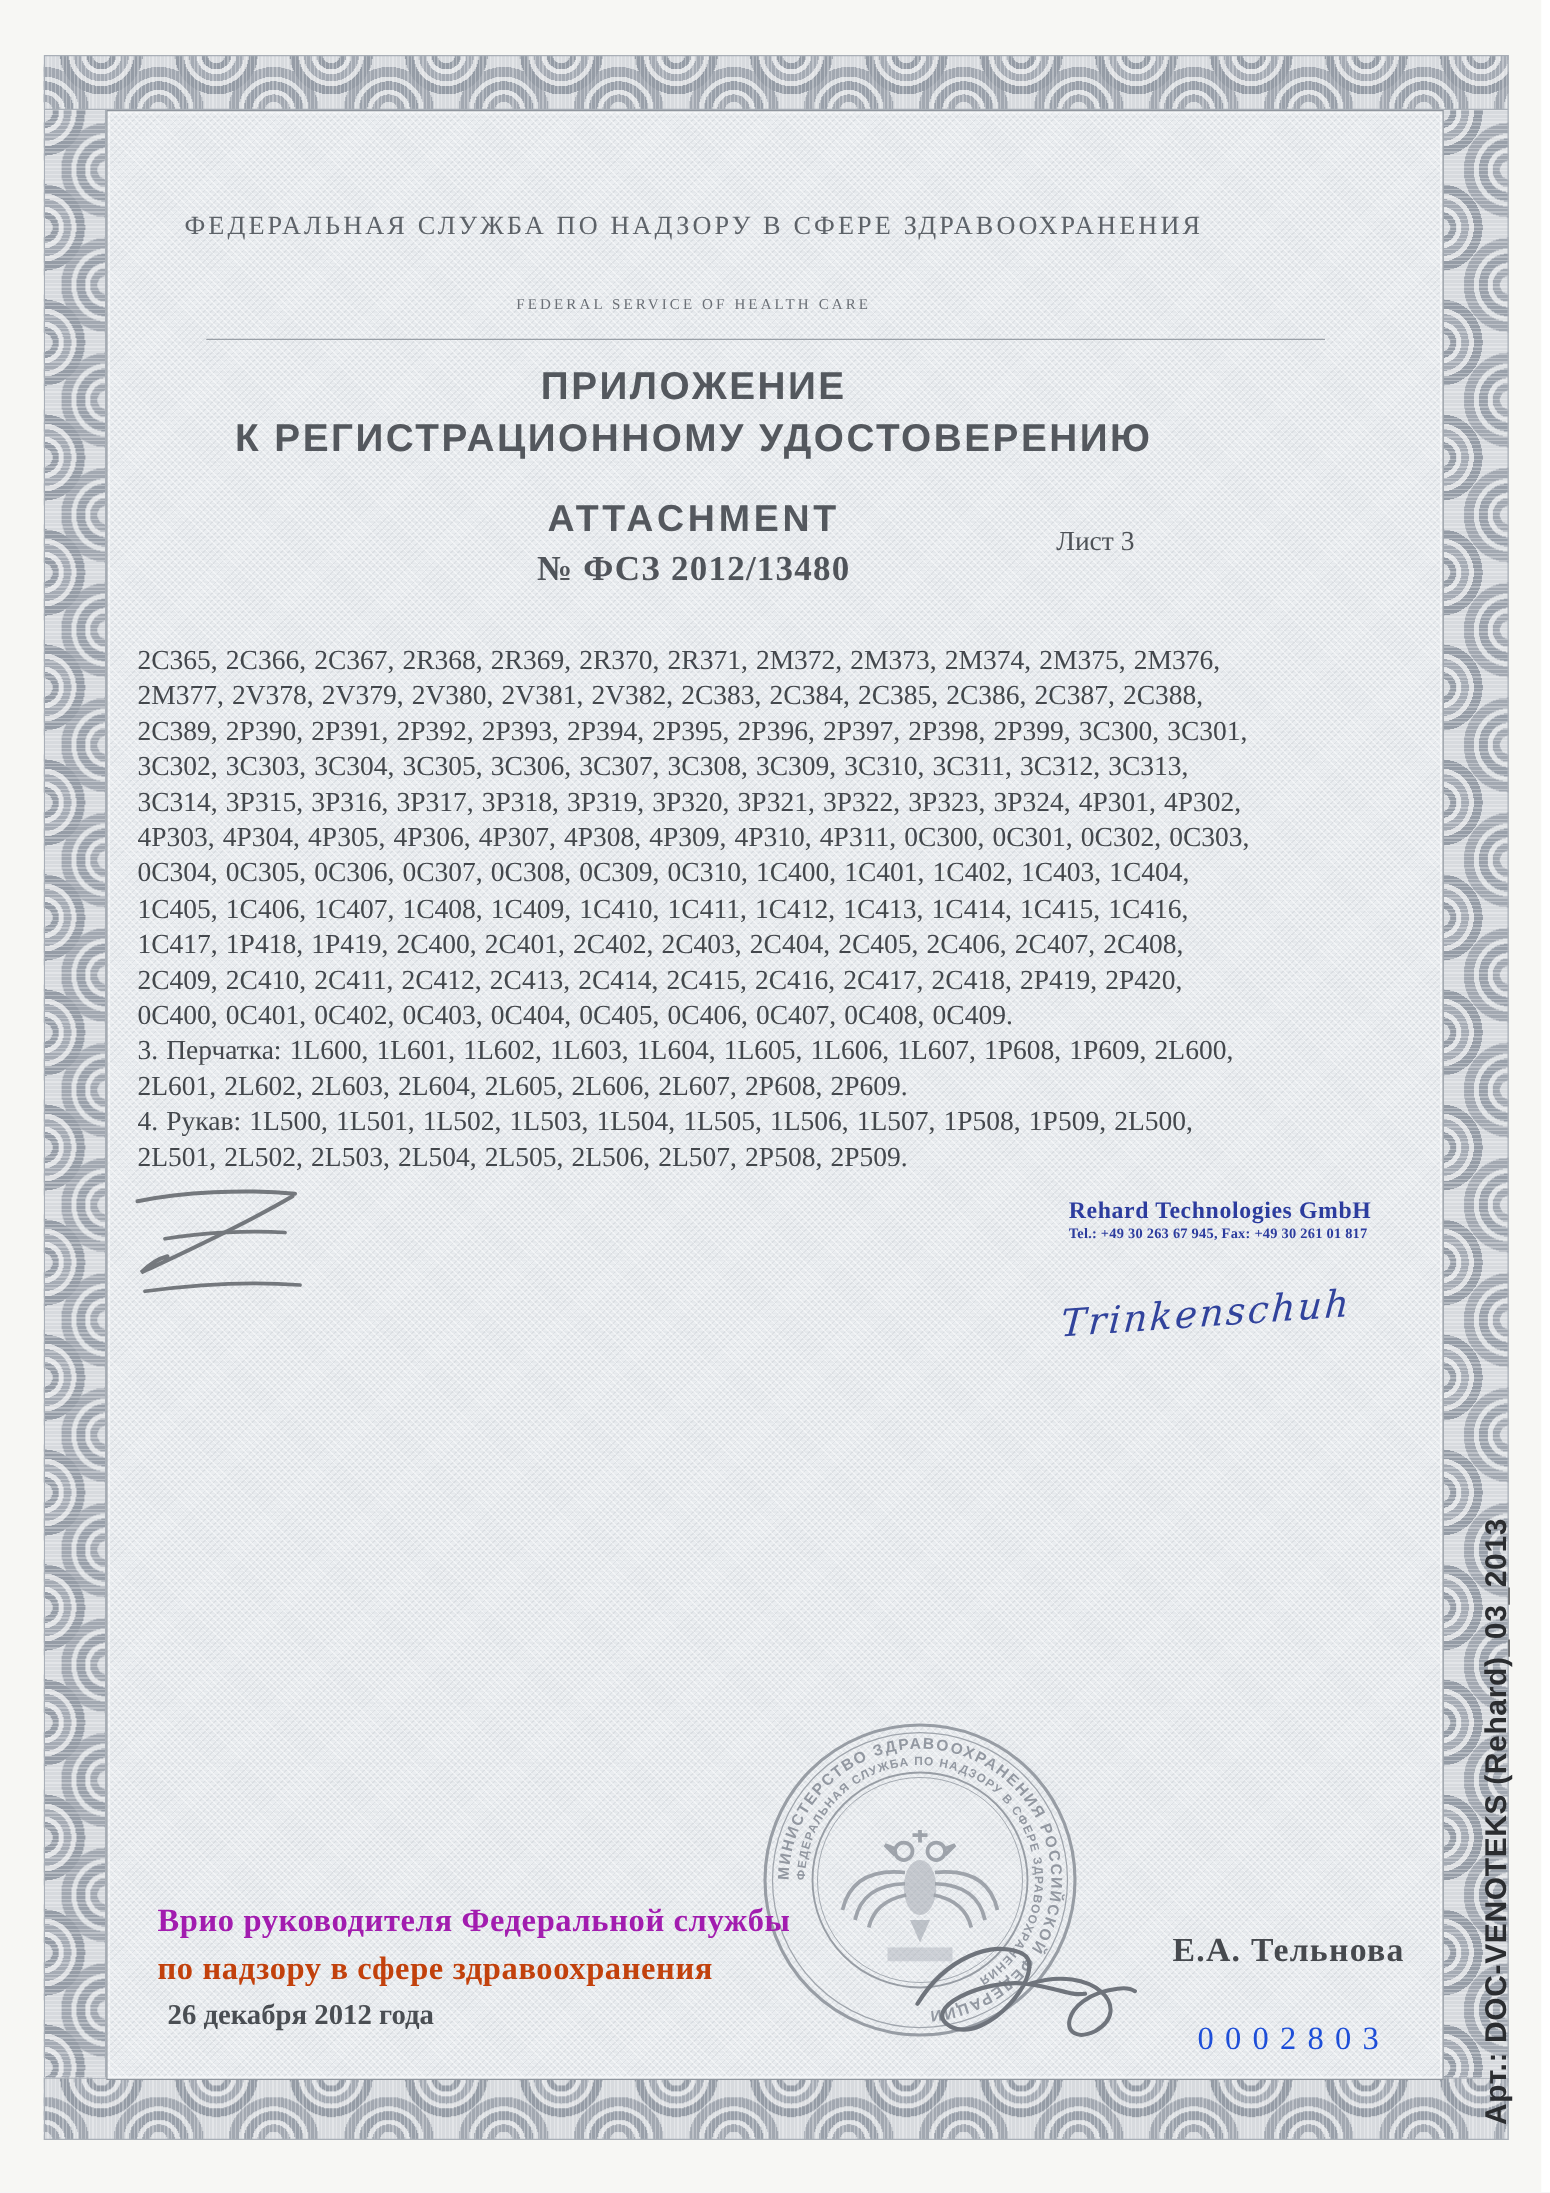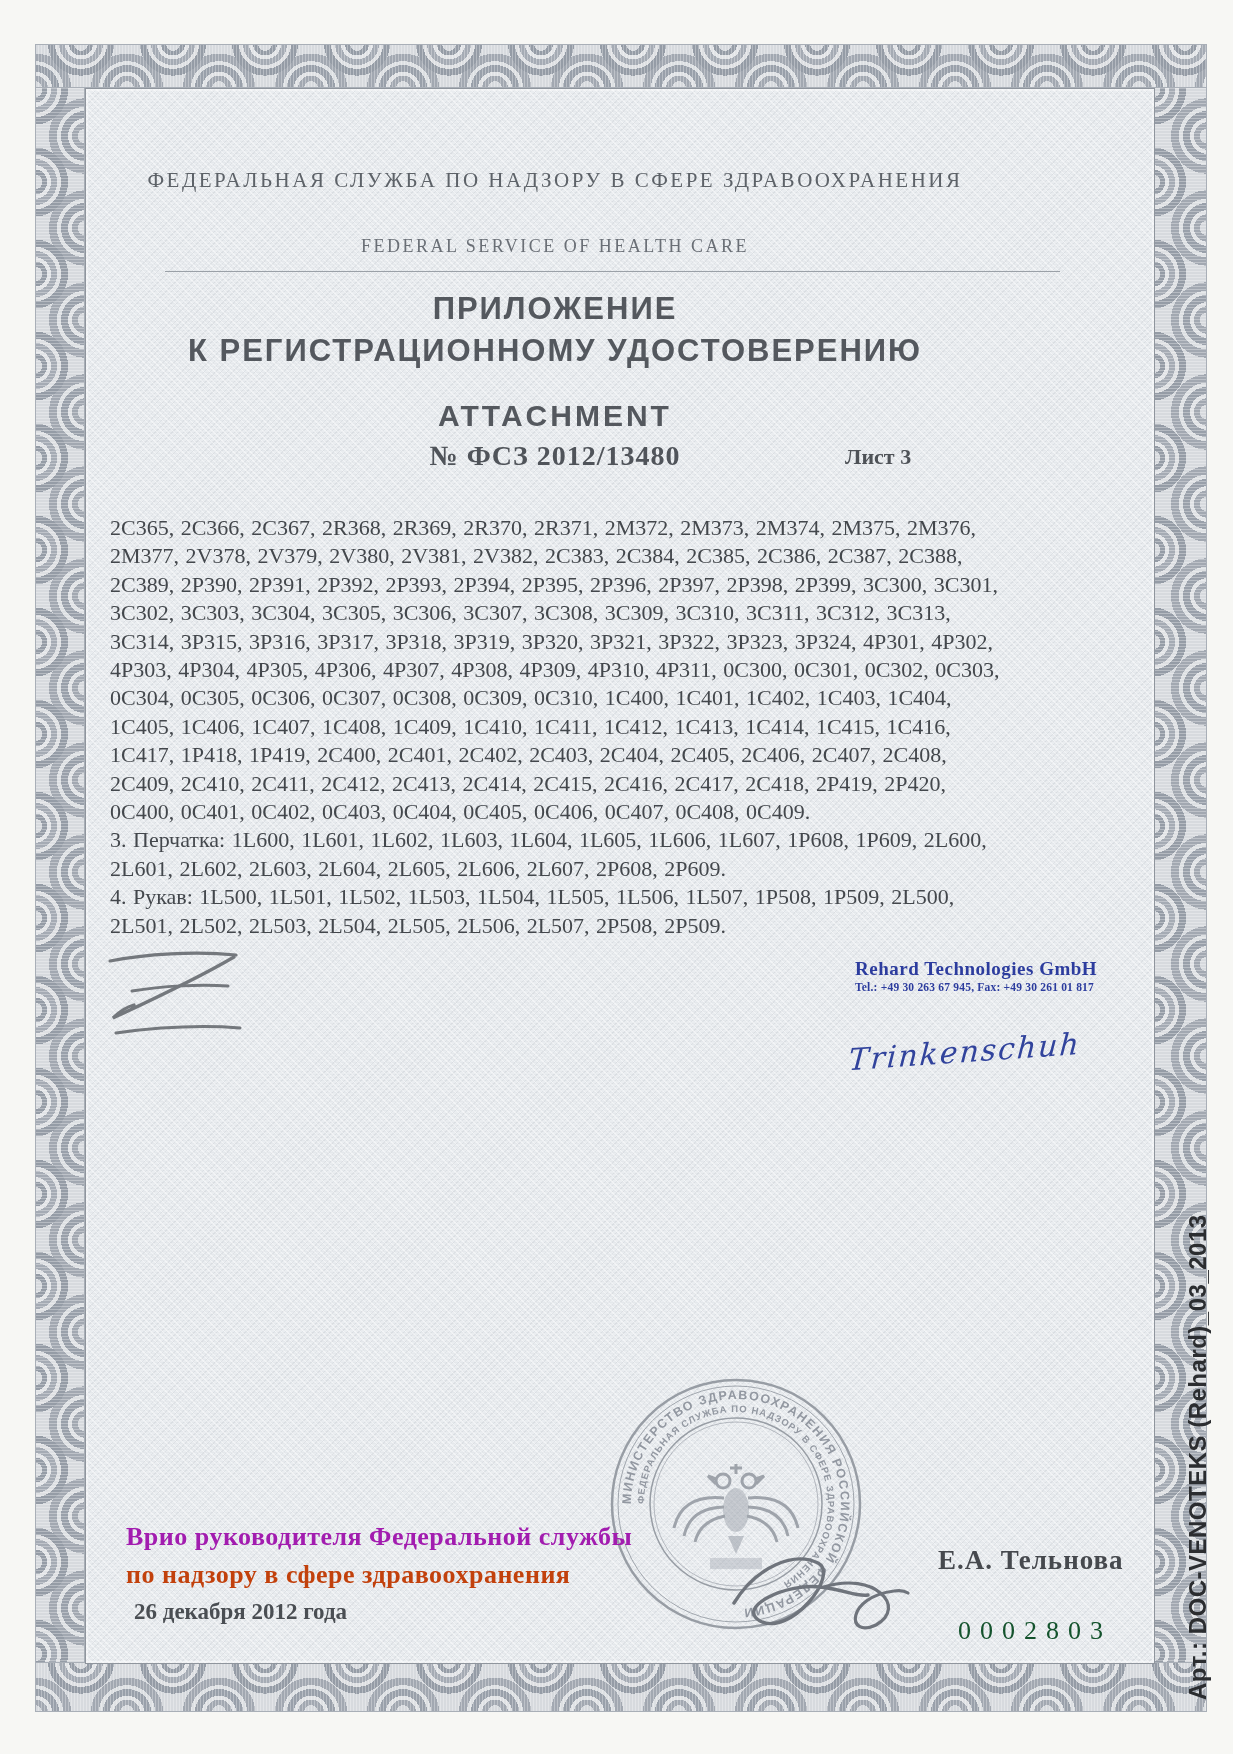--- a/index.html
+++ b/index.html
@@ -38,28 +38,28 @@
       repeating-linear-gradient(-45deg, rgba(159,166,175,.16) 0 1px, transparent 1px 4px),
       repeating-linear-gradient(0deg, rgba(190,196,203,.12) 0 1px, transparent 1px 3px);
     border:1px solid #8f959d;
     box-shadow:inset 0 0 0 2px rgba(255,255,255,.45);
   }
 
   .abs{position:absolute;}
   .center-col{left:90px;width:930px;text-align:center;}
 
   .agency-ru{top:168px;font-size:21px;letter-spacing:2.5px;color:#5d6268;}
-  .agency-en{top:236px;font-size:18px;letter-spacing:2.5px;color:#6a6f76;}
+  .agency-en{top:236px;font-size:12px;letter-spacing:2.5px;color:#6a6f76;}
   .rule{left:165px;top:271px;width:895px;height:1px;background:#9aa0a7;}
 
   .title-sans{font-family:"Liberation Sans",sans-serif;font-weight:bold;color:#54585e;letter-spacing:2px;}
   .title1{top:291px;font-size:31px;}
   .title2{top:333px;font-size:31px;}
   .title-en{top:399px;font-size:30px;letter-spacing:3px;}
-  .sheet-label{left:845px;top:444px;font-size:22px;font-weight:bold;color:#4e5257;}
+  .sheet-label{left:845px;top:420px;font-size:22px;font-weight:normal;color:#4e5257;}
   .cert-num{top:440px;font-size:28px;font-weight:bold;color:#50545a;letter-spacing:1px;}
 
   .body-lines{
     left:110px;top:514px;width:1060px;
     font-size:22px;line-height:28.4px;color:#43474c;
     white-space:pre;word-spacing:1px;
   }
 
   .stamp{left:855px;top:958px;width:224px;color:#2c3c9e;}
   .stamp .l1{font-size:19px;font-weight:bold;letter-spacing:.5px;white-space:nowrap;}
@@ -70,21 +70,21 @@
     left:850px;top:1042px;width:250px;
     font-family:"DejaVu Serif",serif;font-style:italic;
     font-size:30px;color:#31439c;letter-spacing:2px;
     transform:rotate(-4deg) skewX(-8deg);transform-origin:left top;
   }
 
   .footer-title1{left:126px;top:1522px;font-size:26px;font-weight:bold;color:#a21caf;letter-spacing:.5px;}
   .footer-title2{left:126px;top:1560px;font-size:26px;font-weight:bold;color:#c2410c;letter-spacing:.5px;}
   .footer-date{left:134px;top:1599px;font-size:23px;font-weight:bold;color:#4a4e53;}
   .signer-name{left:938px;top:1545px;font-size:27px;font-weight:bold;color:#46494e;letter-spacing:1px;}
-  .serial{left:958px;top:1616px;font-size:26px;letter-spacing:9px;color:#14532d;}
+  .serial{left:958px;top:1616px;font-size:26px;letter-spacing:9px;color:#1d4ed8;}
 
   .art-label{
     left:1212px;top:1672px;width:528px;height:28px;
     transform:rotate(-90deg);transform-origin:0 100%;
     font-family:"Liberation Sans",sans-serif;font-weight:bold;
     font-size:24px;letter-spacing:.5px;color:#2b2d30;white-space:nowrap;
   }
 
   .seal-wrap{left:610px;top:1378px;width:252px;height:252px;opacity:.88;}
   .flourish-wrap{left:728px;top:1545px;width:185px;height:95px;}

